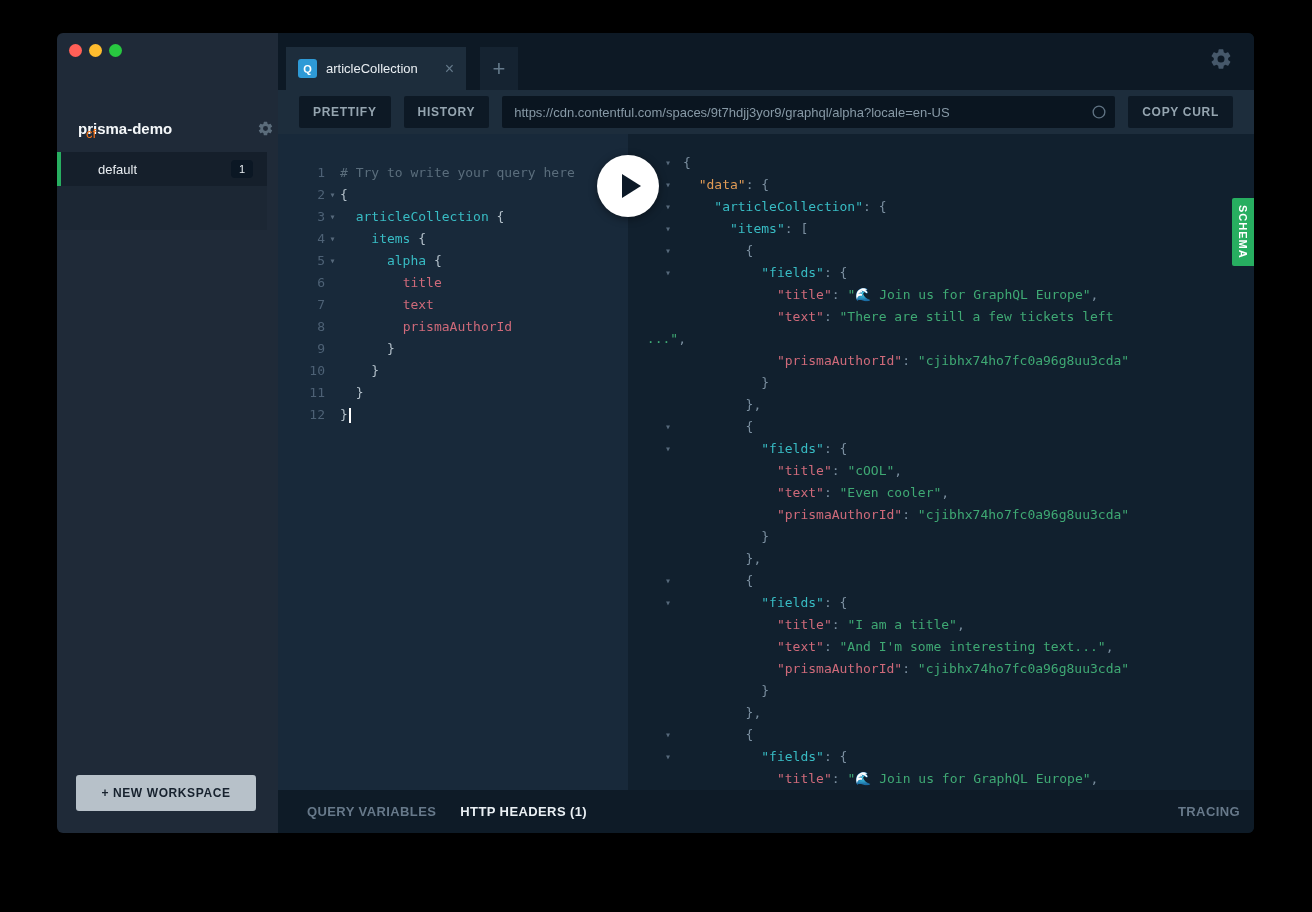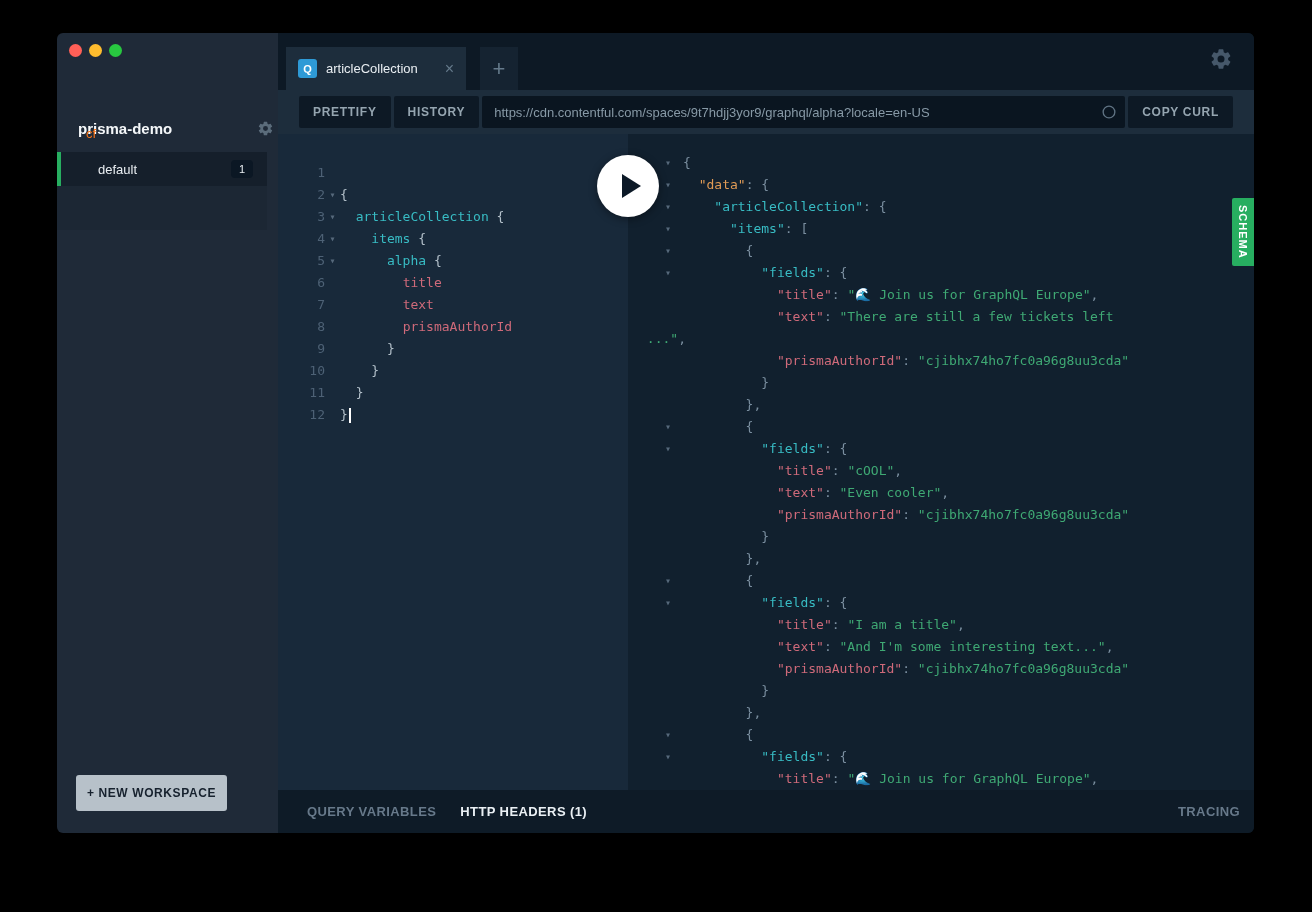--- a/index.html
+++ b/index.html
@@ -20,41 +20,41 @@
   .sidebar-header { position:absolute; top:49px; left:21px; right:4px;
                     display:flex; justify-content:space-between; align-items:center;margin-top:38px; }
   .ws-title { color:#f4f7f9; font-size:15px; font-weight:bold; }
   .gear-sm { color:#5b6c7b; width:17px; height:17px; display:inline-flex; }
   .section-label { position:absolute; top:93px; left:29px; color:#f97316; font-size:13px; }
   .ws-band { position:absolute; top:119px; left:0; right:11px; background:#1c2734; padding-bottom:44px; }
   .ws-item { height:34px; background:#151f2b; border-left:4px solid #27ae60;
              display:flex; align-items:center; padding:0 14px 0 37px; cursor:pointer; }
   .ws-item-label { color:#e9eef2; font-size:13px; flex:1; }
   .badge { background:#0b1724; color:#e9eef2; font-size:11px; padding:3px 8px; border-radius:4px; }
-  .new-ws-btn { position:absolute; left:19px; bottom:22px; width:151px; height:36px;
+  .new-ws-btn { position:absolute; left:19px; bottom:22px; width:180px; height:36px;
                 background:#b7c1c9; color:#17222e; border:none; border-radius:3px;
                 font-family:inherit; font-size:12px; font-weight:bold; letter-spacing:.6px;
                 cursor:pointer; }
 
   
   .main { flex:1; display:flex; flex-direction:column; background:#0e1b27; position:relative; min-width:0; }
 
   .tabbar { height:57px; background:#0d1925; display:flex; align-items:flex-end; position:relative; flex-shrink:0; }
   .tab { margin-left:8px; width:180px; height:43px; background:#1d2d3c; display:flex;
          align-items:center; gap:9px; padding:0 12px; cursor:pointer; }
   .qbadge { width:19px; height:19px; border-radius:3px; background:#2e9ad6; color:#fff;
             font-size:11px; font-weight:bold; display:flex; align-items:center; justify-content:center; flex-shrink:0; }
   .tab-label { color:#e9eef2; font-size:13px; flex:1; white-space:nowrap; overflow:hidden; }
   .tab-close { color:#657a8b; font-size:16px; cursor:pointer; }
   .newtab { margin-left:14px; width:38px; height:43px; background:#152331; color:#657a8b;
             font-size:22px; display:flex; align-items:center; justify-content:center; cursor:pointer; }
   .top-gear { position:absolute; right:21px; top:14px; color:#46586a; width:24px; height:24px; cursor:pointer; }
 
   .toolbar { height:44px; background:#1d2d3c; display:flex; align-items:center;
-             padding:0 21px; gap:3px; flex-shrink:0; }
+             padding:0 21px; gap:13px; flex-shrink:0; }
   .tb-btn { background:#0d1925; color:#95a5b0; font-size:12px; font-weight:bold;
             letter-spacing:.7px; padding:0 14px; height:32px; border:none; border-radius:2px;
             font-family:inherit; cursor:pointer; white-space:nowrap; }
   .url-wrap { flex:1; position:relative; display:flex; align-items:center;
               background:#0a1520; border-radius:2px; height:32px; padding:0 12px; min-width:0; }
   .url-input { flex:1; background:transparent; border:none; outline:none;
                color:#8799a6; font-size:13px; font-family:inherit; padding-right:20px; min-width:0; }
   .reload { position:absolute; right:7px; top:7px; width:18px; height:18px; color:#5f7282; cursor:pointer; }
 
   
@@ -155,21 +155,21 @@
           <svg viewBox="0 0 20 20" width="18" height="18">
               <circle cx="10" cy="10" r="6.5" stroke="currentColor" stroke-width="1.5" fill="none"></circle>
             </svg>
         </span>
       </div>
       <button class="tb-btn">COPY CURL</button>
     </div>
 
     <div class="editor">
       <div class="qpane" id="query-editor">
-          <div class="cm-line"><span class="lnum">1</span><span class="fold"></span></div>
+          <div class="cm-line"><span class="lnum">1</span><span class="fold"></span><span class="code"><span class="t-com"># Try to write your query here</span></span></div>
           <div class="cm-line"><span class="lnum">2</span><span class="fold">▾</span><span class="code"><span class="t-pun">{</span></span></div>
           <div class="cm-line"><span class="lnum">3</span><span class="fold">▾</span><span class="code"><span class="t-pun">  </span><span class="t-fld">articleCollection</span><span class="t-pun"> {</span></span></div>
           <div class="cm-line"><span class="lnum">4</span><span class="fold">▾</span><span class="code"><span class="t-pun">    </span><span class="t-fld">items</span><span class="t-pun"> {</span></span></div>
           <div class="cm-line"><span class="lnum">5</span><span class="fold">▾</span><span class="code"><span class="t-pun">      </span><span class="t-fld">alpha</span><span class="t-pun"> {</span></span></div>
           <div class="cm-line"><span class="lnum">6</span><span class="fold"></span><span class="code"><span class="t-pun">        </span><span class="t-leaf">title</span></span></div>
           <div class="cm-line"><span class="lnum">7</span><span class="fold"></span><span class="code"><span class="t-pun">        </span><span class="t-leaf">text</span></span></div>
           <div class="cm-line"><span class="lnum">8</span><span class="fold"></span><span class="code"><span class="t-pun">        </span><span class="t-leaf">prismaAuthorId</span></span></div>
           <div class="cm-line"><span class="lnum">9</span><span class="fold"></span><span class="code"><span class="t-pun">      }</span></span></div>
           <div class="cm-line"><span class="lnum">10</span><span class="fold"></span><span class="code"><span class="t-pun">    }</span></span></div>
           <div class="cm-line"><span class="lnum">11</span><span class="fold"></span><span class="code"><span class="t-pun">  }</span></span></div>

